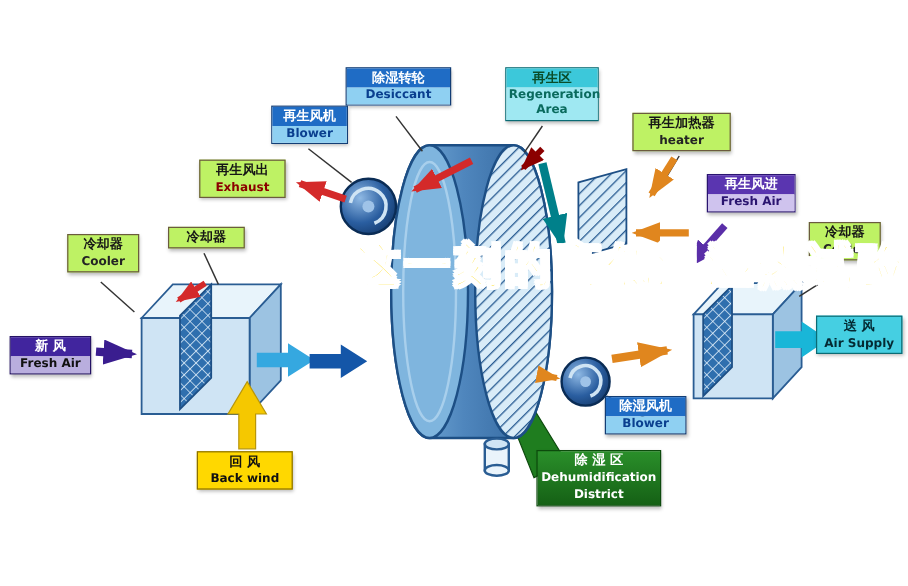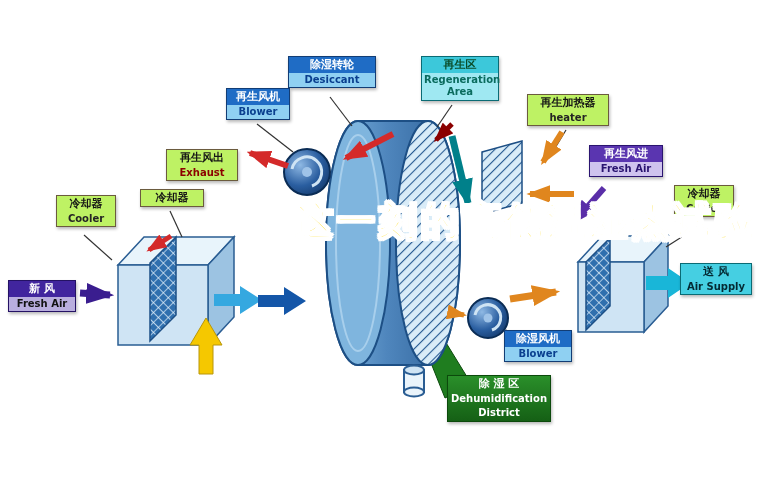--- a/index.html
+++ b/index.html
@@ -171,21 +171,21 @@
   <div class="lbl c-blue" style="left:226px;top:88px;width:62px">
     <span class="zh">再生风机</span>
     <span class="en">Blower</span>
   </div>
 
   <div class="lbl c-tan" style="left:527px;top:94px;width:80px">
     <span class="zh">再生加热器</span>
     <span class="en">heater</span>
   </div>
 
-  <div class="lbl c-tan exhaust" style="left:166px;top:149px;width:70px">
+  <div class="lbl c-tan exhaust" style="left:166px;top:133px;width:70px">
     <span class="zh">再生风出</span>
     <span class="en">Exhaust</span>
   </div>
 
   <div class="lbl c-purple" style="left:589px;top:145px;width:72px">
     <span class="zh">再生风进</span>
     <span class="en">Fresh Air</span>
   </div>
 
   <div class="lbl c-tan" style="left:56px;top:195px;width:58px">
@@ -205,20 +205,24 @@
   <div class="lbl c-indigo" style="left:8px;top:280px;width:66px">
     <span class="zh">新  风</span>
     <span class="en">Fresh Air</span>
   </div>
 
   <div class="lbl c-teal" style="left:680px;top:263px;width:70px">
     <span class="zh">送  风</span>
     <span class="en">Air Supply</span>
   </div>
 
+  <div class="lbl c-yellow" style="left:164px;top:376px;width:78px">
+    <span class="zh">回  风</span>
+    <span class="en">Back wind</span>
+  </div>
 
   <div class="lbl c-blue" style="left:504px;top:330px;width:66px">
     <span class="zh">除湿风机</span>
     <span class="en">Blower</span>
   </div>
 
   <div class="lbl c-green" style="left:447px;top:375px;width:102px">
     <span class="zh">除  湿  区</span>
     <span class="en">Dehumidification</span>
     <span class="en">District</span>

